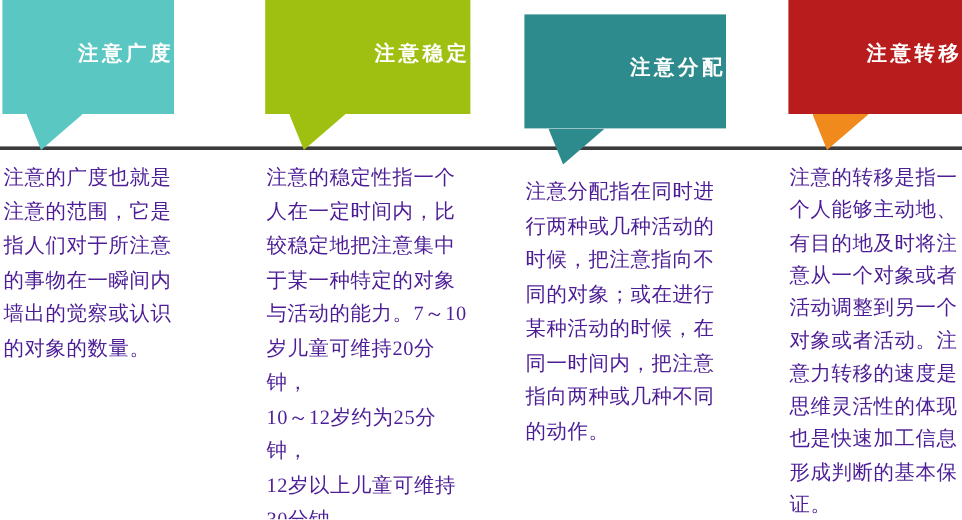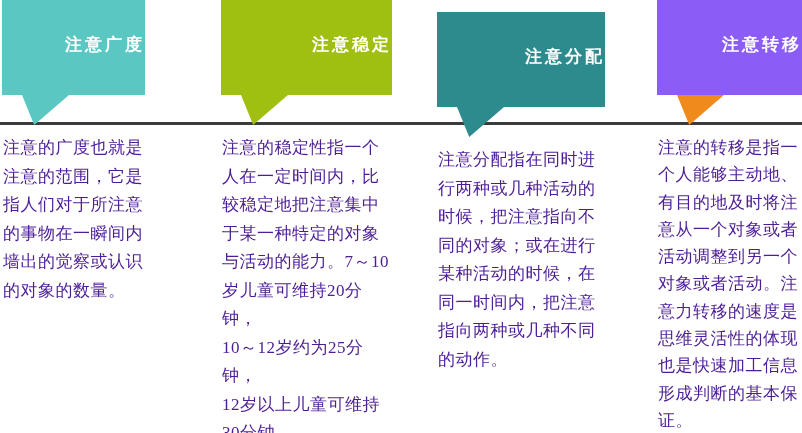--- a/index.html
+++ b/index.html
@@ -107,21 +107,21 @@
 行两种或几种活动的
 时候，把注意指向不
 同的对象；或在进行
 某种活动的时候，在
 同一时间内，把注意
 指向两种或几种不同
 的动作。</div>
   </div>
 
   <div class="col col-3">
-    <div class="bubble" style="background: #8b5cf6;">
+    <div class="bubble" style="background: #b91c1c;">
       <span class="bubble-title">注意转移</span>
     </div>
     <div class="tail" style="background: rgb(241, 138, 29);"></div>
     <div class="body-text">注意的转移是指一
 个人能够主动地、
 有目的地及时将注
 意从一个对象或者
 活动调整到另一个
 对象或者活动。注
 意力转移的速度是

